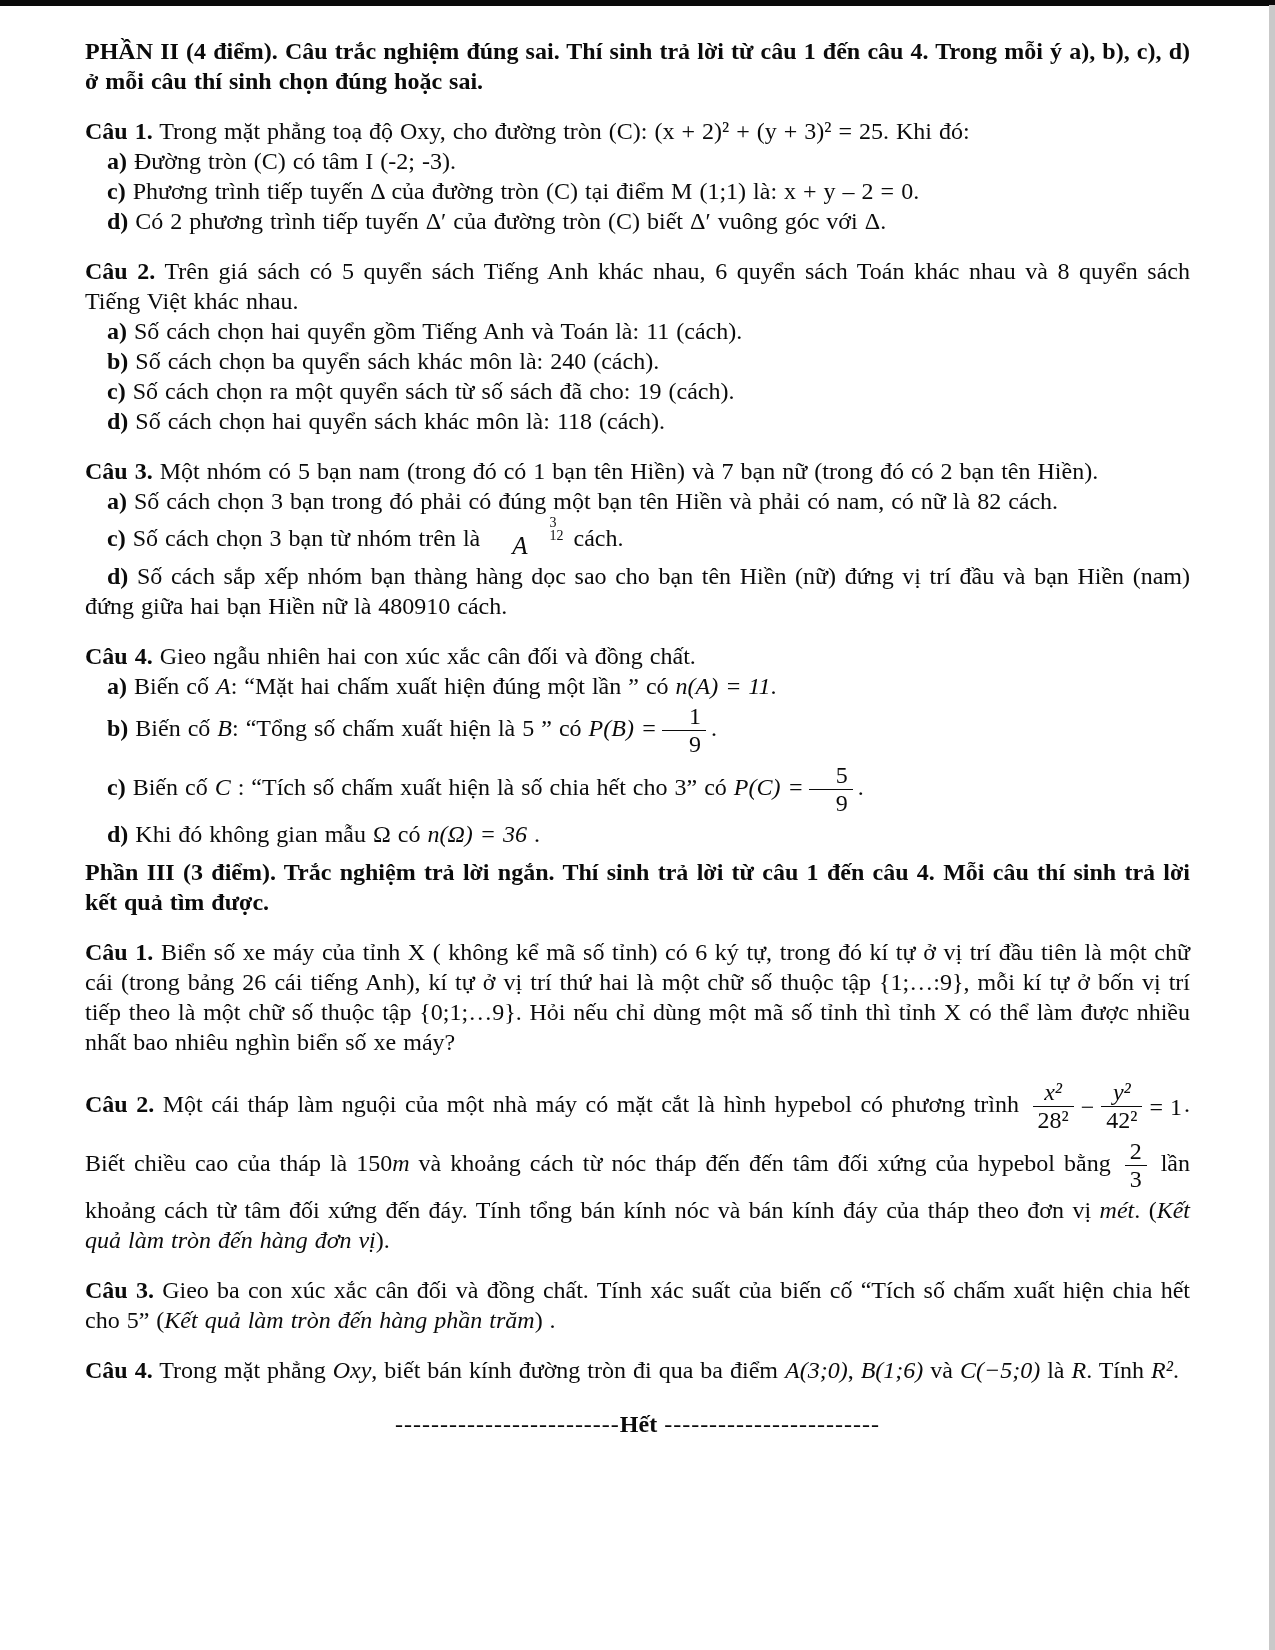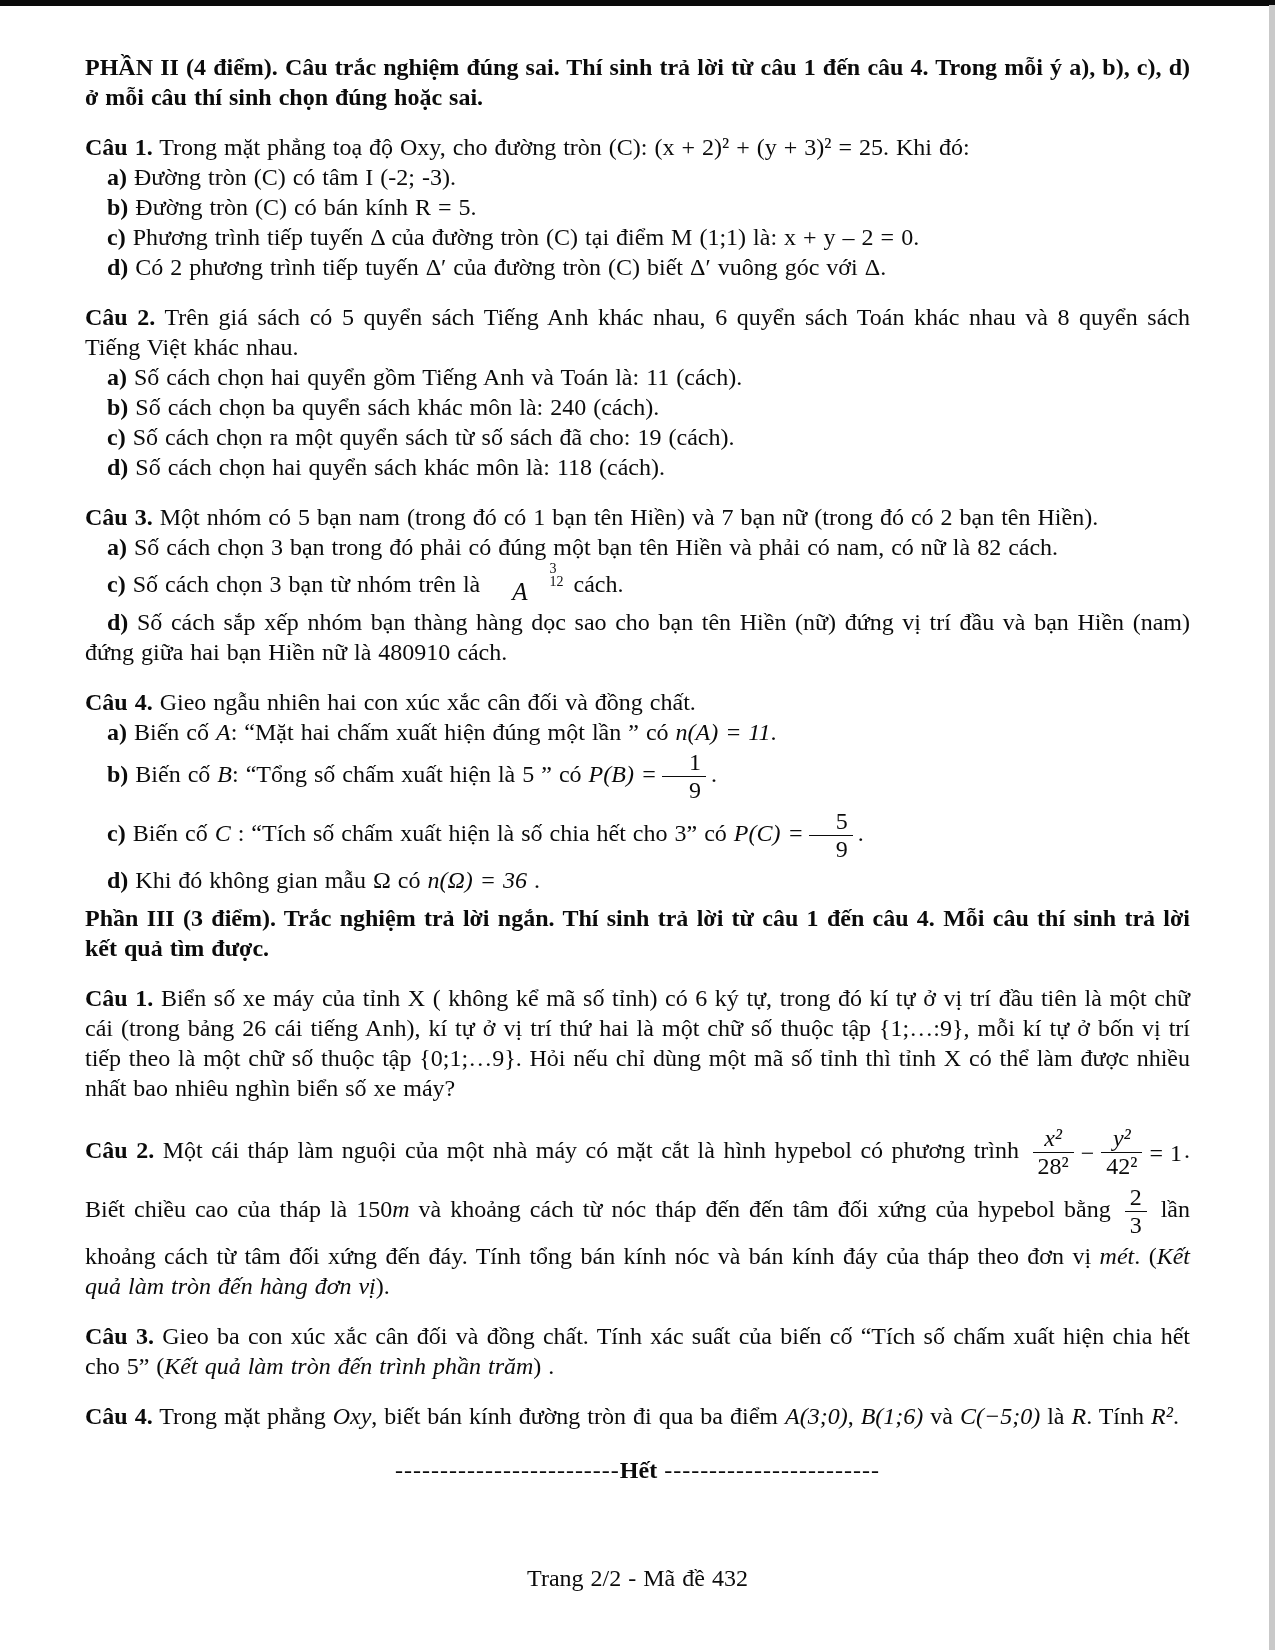--- a/index.html
+++ b/index.html
@@ -3,21 +3,21 @@
 <meta charset="utf-8">
 <style>
   html,body{margin:0;padding:0;background:#ffffff;}
   body{
     width:1275px;height:1650px;position:relative;overflow:hidden;
     font-family:"Liberation Serif","DejaVu Serif",serif;color:#0b0b0b;
   }
   .scan-topbar{position:absolute;top:0;left:0;width:1275px;height:6px;background:#0a0a0a;}
   .scan-edge-right{position:absolute;top:5px;right:0;width:6px;height:1645px;background:#c9c9c9;}
   .content{
-    position:absolute;left:85px;top:52px;width:1105px;
+    position:absolute;left:85px;top:36px;width:1105px;
     font-size:24px;line-height:30px;text-align:justify;word-spacing:1px;
   }
   p{margin:0;padding:0;}
   p.h{font-weight:bold;}
   p.q{margin-top:20px;}
   p.item{text-indent:22px;}
   p.h3{font-weight:bold;margin-top:8px;}
   b.ql{font-weight:bold;}
   .mi{font-style:italic;}
   
@@ -44,21 +44,20 @@
 
 <div class="scan-topbar"></div>
 <div class="scan-edge-right"></div>
 
 <div class="content">
 
   <p class="h">PHẦN II (4 điểm). Câu trắc nghiệm đúng sai. Thí sinh trả lời từ câu 1 đến câu 4. Trong mỗi ý a), b), c), d) ở mỗi câu thí sinh chọn đúng hoặc sai.</p>
 
   <p class="q"><b class="ql">Câu 1.</b> <span>Trong mặt phẳng toạ độ Oxy, cho đường tròn (C): (x + 2)² + (y + 3)² = 25. Khi đó:</span></p>
   <p class="item"><b class="ql">a)</b> <span>Đường tròn (C) có tâm I (-2; -3).</span></p>
-  <p class="item"><b class="ql">b)</b> <span>Đường tròn (C) có bán kính R = 5.</span></p>
   <p class="item"><b class="ql">c)</b> <span>Phương trình tiếp tuyến Δ của đường tròn (C) tại điểm M (1;1) là: x + y – 2 = 0.</span></p>
   <p class="item"><b class="ql">d)</b> <span>Có 2 phương trình tiếp tuyến Δ′ của đường tròn (C) biết Δ′ vuông góc với Δ.</span></p>
 
   <p class="q"><b class="ql">Câu 2.</b> <span>Trên giá sách có 5 quyển sách Tiếng Anh khác nhau, 6 quyển sách Toán khác nhau và 8 quyển sách Tiếng Việt khác nhau.</span></p>
   <p class="item"><b class="ql">a)</b> <span>Số cách chọn hai quyển gồm Tiếng Anh và Toán là: 11 (cách).</span></p>
   <p class="item"><b class="ql">b)</b> <span>Số cách chọn ba quyển sách khác môn là: 240 (cách).</span></p>
   <p class="item"><b class="ql">c)</b> <span>Số cách chọn ra một quyển sách từ số sách đã cho: 19 (cách).</span></p>
   <p class="item"><b class="ql">d)</b> <span>Số cách chọn hai quyển sách khác môn là: 118 (cách).</span></p>
 
   <p class="q"><b class="ql">Câu 3.</b> <span>Một nhóm có 5 bạn nam (trong đó có 1 bạn tên Hiền) và 7 bạn nữ (trong đó có 2 bạn tên Hiền).</span></p>
@@ -71,20 +70,19 @@
   <p class="item"><b class="ql">b)</b> <span>Biến cố </span><span class="mi">B</span><span>: “Tổng số chấm xuất hiện là 5 ” có </span><span class="mi">P(B) =</span><span class="frac"><span class="fn">1</span><span class="fd">9</span></span><span>.</span></p>
   <p class="item"><b class="ql">c)</b> <span>Biến cố </span><span class="mi">C</span><span> : “Tích số chấm xuất hiện là số chia hết cho 3” có </span><span class="mi">P(C) =</span><span class="frac"><span class="fn">5</span><span class="fd">9</span></span><span>.</span></p>
   <p class="item"><b class="ql">d)</b> <span>Khi đó không gian mẫu Ω có </span><span class="mi">n(Ω) = 36</span><span> .</span></p>
 
   <p class="h3">Phần III (3 điểm). Trắc nghiệm trả lời ngắn. Thí sinh trả lời từ câu 1 đến câu 4. Mỗi câu thí sinh trả lời kết quả tìm được.</p>
 
   <p class="q"><b class="ql">Câu 1.</b> <span>Biển số xe máy của tỉnh X ( không kể mã số tỉnh) có 6 ký tự, trong đó kí tự ở vị trí đầu tiên là một chữ cái (trong bảng 26 cái tiếng Anh), kí tự ở vị trí thứ hai là một chữ số thuộc tập {1;…:9}, mỗi kí tự ở bốn vị trí tiếp theo là một chữ số thuộc tập {0;1;…9}. Hỏi nếu chỉ dùng một mã số tỉnh thì tỉnh X có thể làm được nhiều nhất bao nhiêu nghìn biển số xe máy?</span></p>
 
   <p class="q"><b class="ql">Câu 2.</b> <span>Một cái tháp làm nguội của một nhà máy có mặt cắt là hình hypebol có phương trình </span><span class="eq"><span class="frac"><span class="fn mi">x²</span><span class="fd">28²</span></span><span class="op">−</span><span class="frac"><span class="fn mi">y²</span><span class="fd">42²</span></span><span class="op">= 1</span></span><span>. Biết chiều cao của tháp là 150</span><span class="mi">m</span><span> và khoảng cách từ nóc tháp đến đến tâm đối xứng của hypebol bằng </span><span class="frac"><span class="fn">2</span><span class="fd">3</span></span><span> lần khoảng cách từ tâm đối xứng đến đáy. Tính tổng bán kính nóc và bán kính đáy của tháp theo đơn vị </span><span class="mi">mét</span><span>. (</span><span class="mi">Kết quả làm tròn đến hàng đơn vị</span><span>).</span></p>
 
-  <p class="q"><b class="ql">Câu 3.</b> <span>Gieo ba con xúc xắc cân đối và đồng chất. Tính xác suất của biến cố “Tích số chấm xuất hiện chia hết cho 5” (</span><span class="mi">Kết quả làm tròn đến trình phần trăm</span><span>) .</span></p>
+  <p class="q"><b class="ql">Câu 3.</b> <span>Gieo ba con xúc xắc cân đối và đồng chất. Tính xác suất của biến cố “Tích số chấm xuất hiện chia hết cho 5” (</span><span class="mi">Kết quả làm tròn đến hàng phần trăm</span><span>) .</span></p>
 
   <p class="q"><b class="ql">Câu 4.</b> <span>Trong mặt phẳng </span><span class="mi">Oxy</span><span>, biết bán kính đường tròn đi qua ba điểm </span><span class="mi">A(3;0)</span><span>, </span><span class="mi">B(1;6)</span><span> và </span><span class="mi">C(−5;0)</span><span> là </span><span class="mi">R</span><span>. Tính </span><span class="mi">R²</span><span>.</span></p>
 
   <p class="het"><span class="dash">-------------------------</span><span class="hl">Hết</span> <span class="dash">------------------------</span></p>
-  <p class="pagefoot">Trang 2/2 - Mã đề 432</p>
 
 </div>
 
 </body></html>

